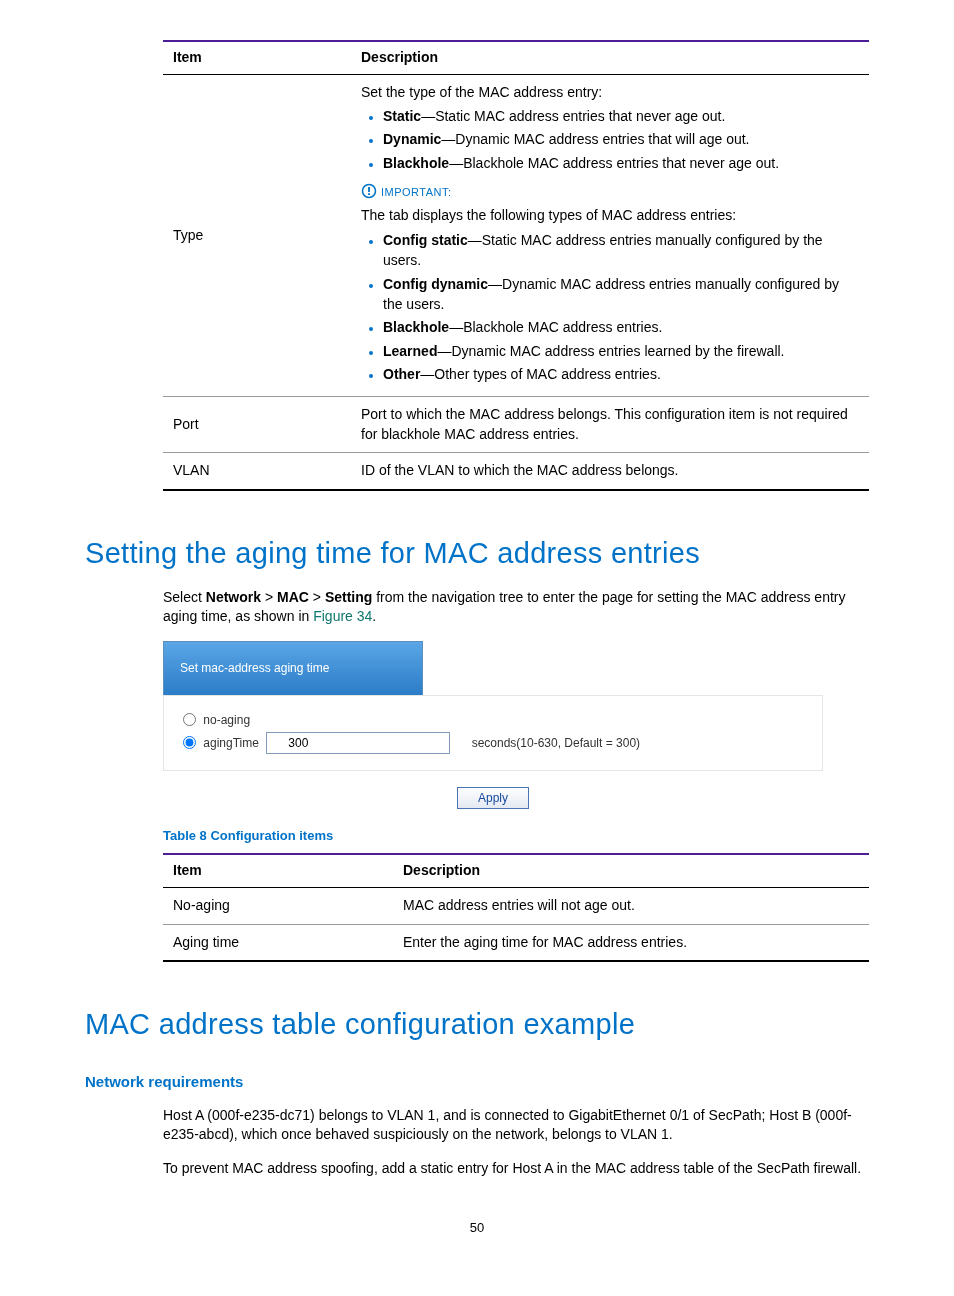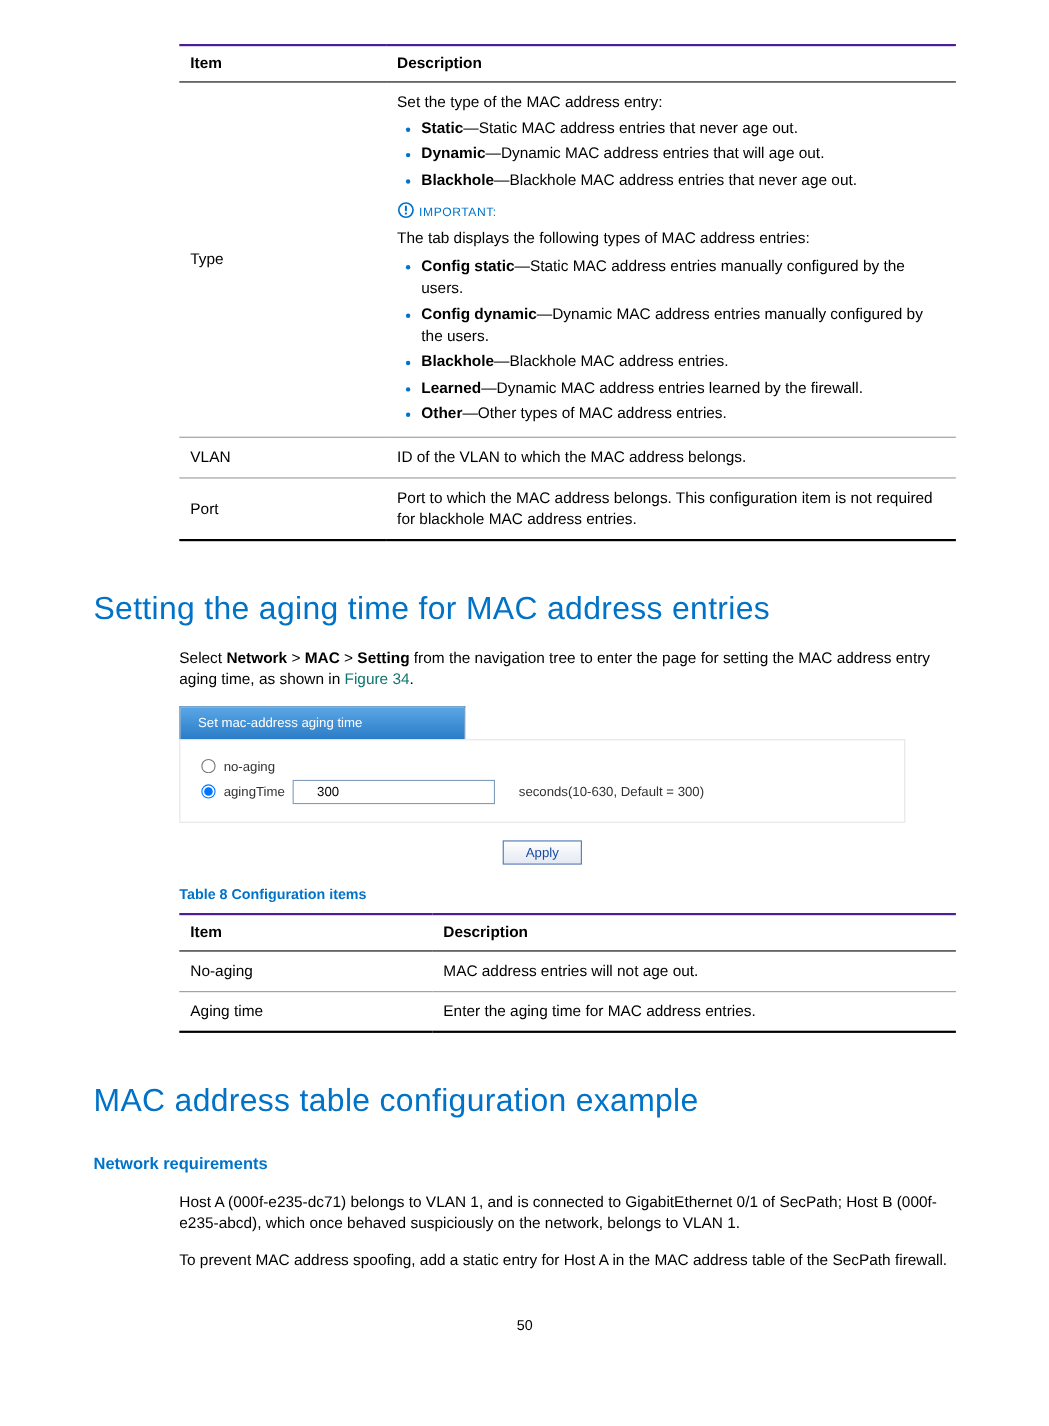--- a/index.html
+++ b/index.html
@@ -73,21 +73,21 @@
   .link { color: #0f766e; }
   .figure-box {
     width: 660px;
     font-family: Verdana, Arial, sans-serif;
     font-size: 12px;
     margin-bottom: 18px;
   }
   .fig-tab {
     background: linear-gradient(#5aa6e6, #2b7cc7);
     color: #fff;
-    padding: 6px 16px;
+    padding: 18px 16px;
     width: 226px;
     border: 1px solid #5a8fbd;
     border-bottom: none;
   }
   .fig-body {
     border: 1px solid #e5e5e5;
     padding: 10px 14px 12px 14px;
   }
   .radio-row { margin: 4px 0; color: #333; }
   .radio-row input[type=radio]{ margin-right: 4px; vertical-align: -2px; }
@@ -138,26 +138,26 @@
         <ul class="bullets">
           <li><span class="bold">Config static</span><span>—Static MAC address entries manually configured by the users.</span></li>
           <li><span class="bold">Config dynamic</span><span>—Dynamic MAC address entries manually configured by the users.</span></li>
           <li><span class="bold">Blackhole</span><span>—Blackhole MAC address entries.</span></li>
           <li><span class="bold">Learned</span><span>—Dynamic MAC address entries learned by the firewall.</span></li>
           <li><span class="bold">Other</span><span>—Other types of MAC address entries.</span></li>
         </ul>
       </td>
     </tr>
     <tr>
+      <td>Port</td>
+      <td>Port to which the MAC address belongs. This configuration item is not required for blackhole MAC address entries.</td>
+    </tr>
+    <tr>
       <td>VLAN</td>
       <td>ID of the VLAN to which the MAC address belongs.</td>
-    </tr>
-    <tr>
-      <td>Port</td>
-      <td>Port to which the MAC address belongs. This configuration item is not required for blackhole MAC address entries.</td>
     </tr>
   </tbody>
 </table>
 
 </div>
 
 <h2 class="section">Setting the aging time for MAC address entries</h2>
 
 <div class="body-block">
 

